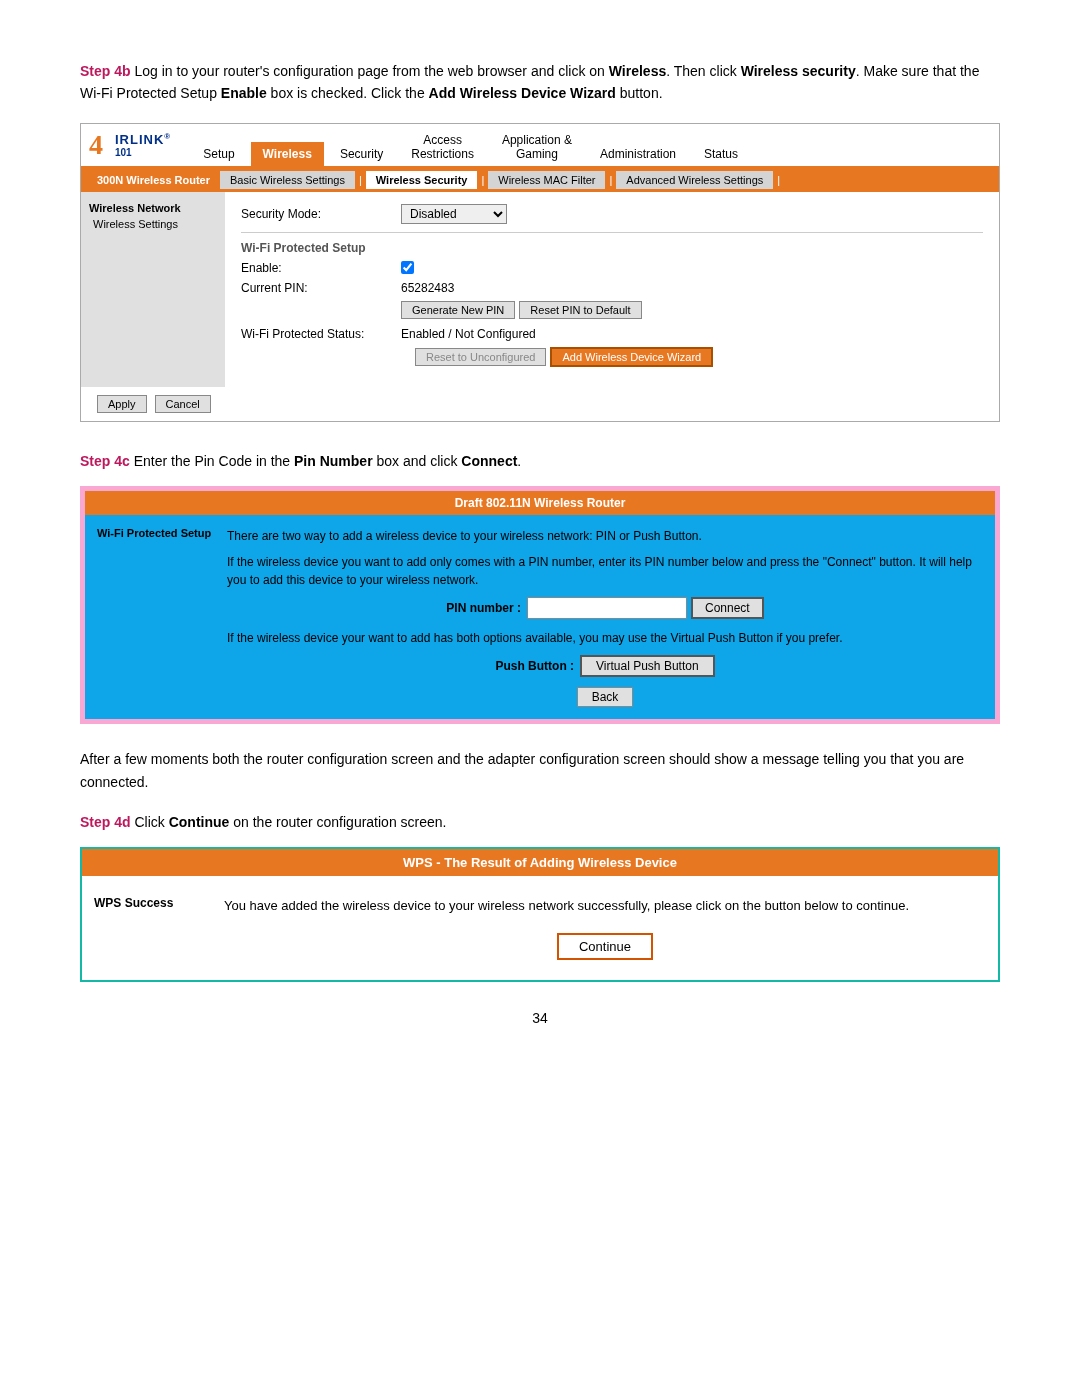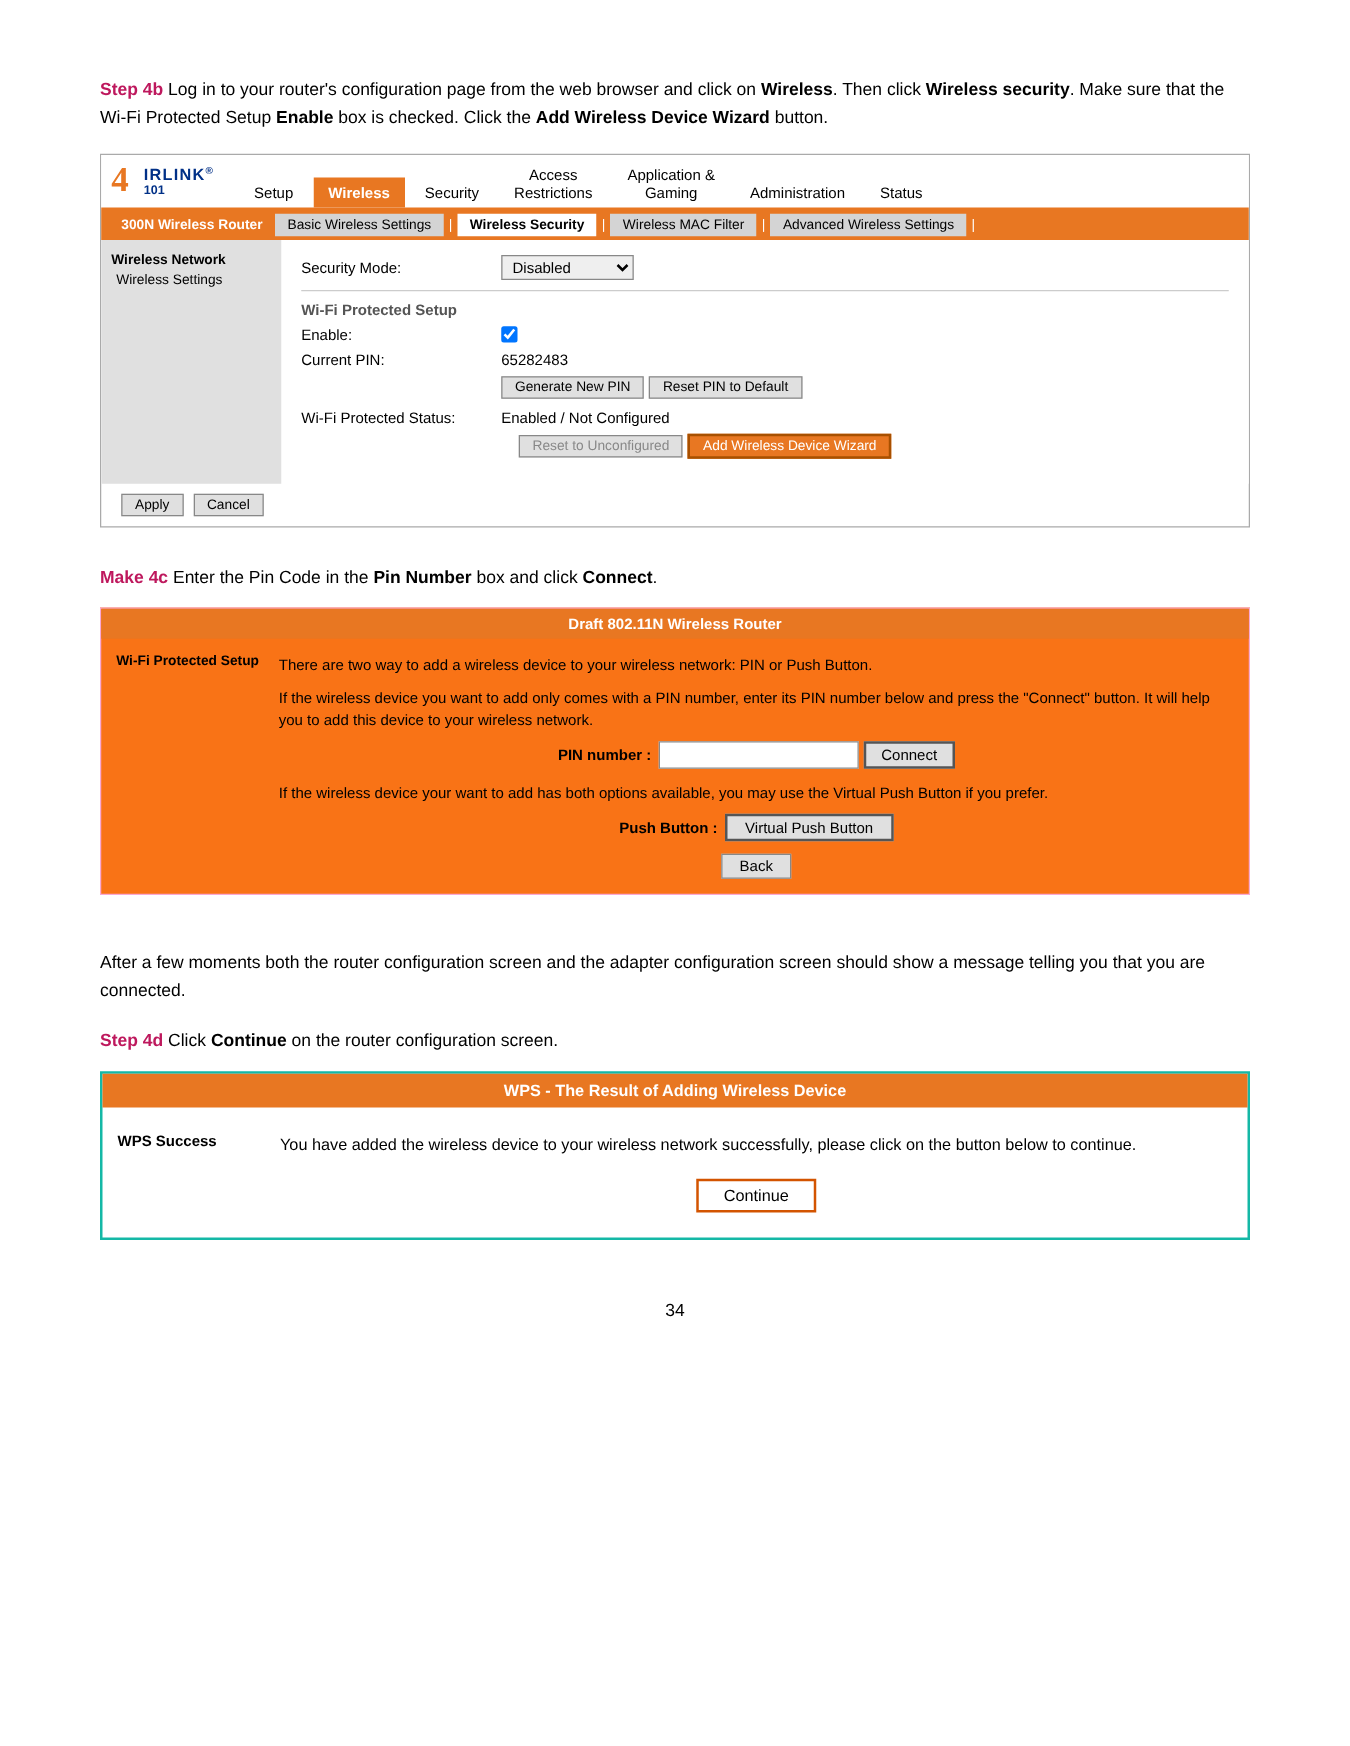--- a/index.html
+++ b/index.html
@@ -188,24 +188,24 @@
       margin-bottom: 6px;
     }
     .router-footer {
       padding: 8px 16px;
       display: flex;
       gap: 4px;
     }
 
     
     .wps-box {
-      border: 1px solid #f9a8d4;
-      margin-bottom: 42px;
+      border: 5px solid #f9a8d4;
+      margin-bottom: 24px;
       width: 100%;
-      background: #f97316;
+      background: #0ea5e9;
     }
     .wps-box-header {
       background: #e87722;
       color: #fff;
       font-size: 12px;
       font-weight: bold;
       text-align: center;
       padding: 5px;
     }
     .wps-box-content {
@@ -324,21 +324,21 @@
     .continue-btn {
       background: #fff;
       border: 2px solid #d35400;
       padding: 4px 20px;
       font-size: 13px;
       cursor: pointer;
     }
 
     .page-number {
       text-align: center;
-      margin-top: 48px;
+      margin-top: 28px;
       font-size: 14px;
       color: #000;
     }
 
     .step-4c-text {
       margin-bottom: 14px;
       line-height: 1.6;
     }
     .step-4d-text {
       margin-bottom: 14px;
@@ -438,21 +438,21 @@
     </div>
   </div>
 
   <div class="router-footer">
     <button class="btn">Apply</button>
     <button class="btn">Cancel</button>
   </div>
 </div>
 
 <p class="step-4c-text">
-  <span class="step-label">Make 4c</span><span> Enter the Pin Code in the </span><span class="bold">Pin Number</span><span> box and click </span><span class="bold">Connect</span><span>.</span>
+  <span class="step-label">Step 4c</span><span> Enter the Pin Code in the </span><span class="bold">Pin Number</span><span> box and click </span><span class="bold">Connect</span><span>.</span>
 </p>
 
 <div class="wps-box">
   <div class="wps-box-header">Draft 802.11N Wireless Router</div>
   <div class="wps-box-content">
     <div class="wps-sidebar">Wi-Fi Protected Setup</div>
     <div class="wps-main">
       <p>There are two way to add a wireless device to your wireless network: PIN or Push Button.</p>
       <p>If the wireless device you want to add only comes with a PIN number, enter its PIN number below and press the "Connect" button. It will help you to add this device to your wireless network.</p>
       <div class="pin-input-row">

